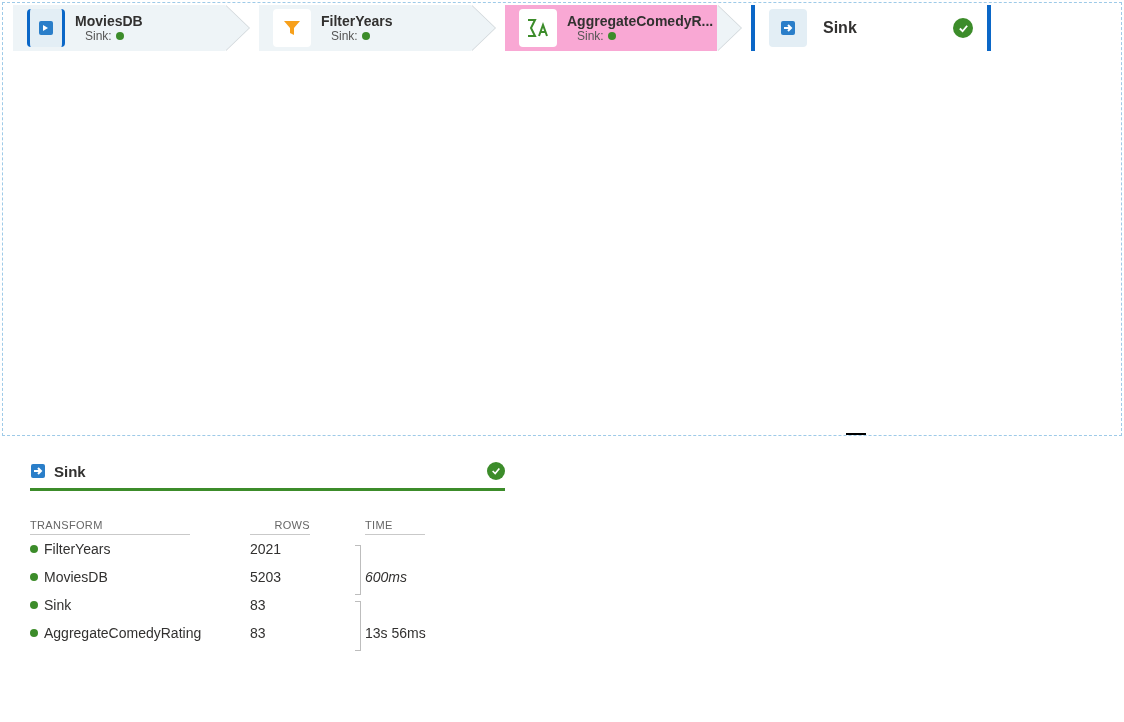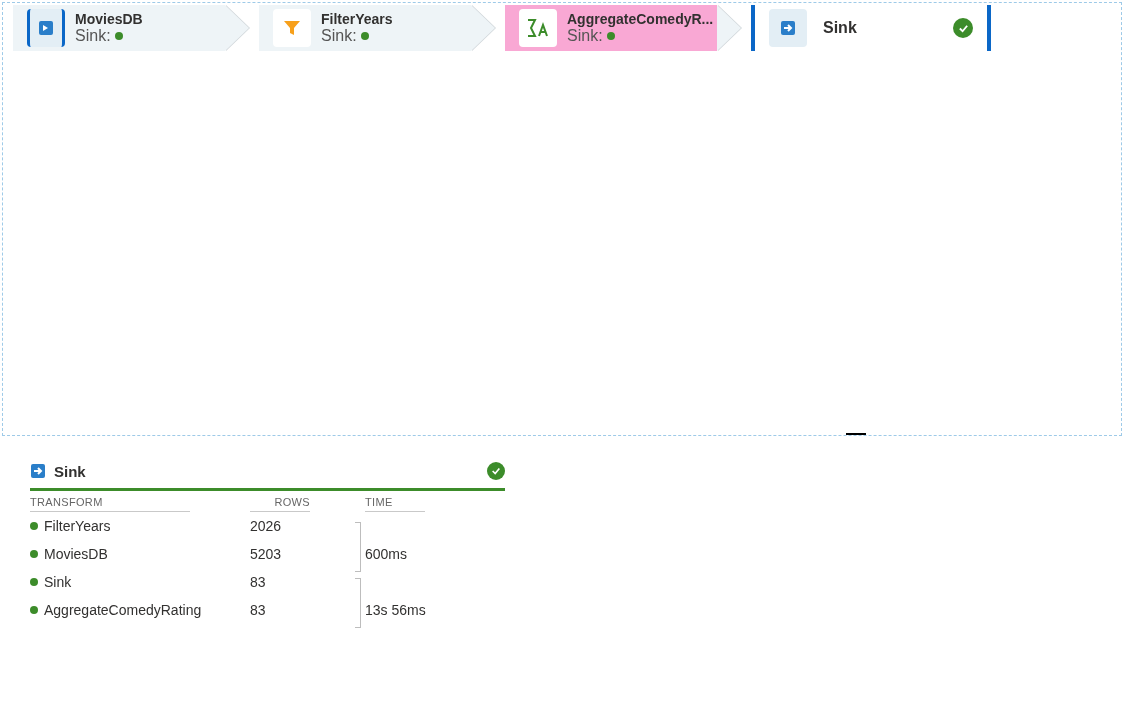--- a/index.html
+++ b/index.html
@@ -63,21 +63,21 @@
     display: flex; align-items: center; justify-content: center;
     margin-right: 10px;
     flex: 0 0 auto;
   }
   .node-icon.source { background: #e3eef5; border-left:3px solid #0b67c7; border-right:3px solid #0b67c7; }
   .node-icon.filter { background: #fff; }
   .node-icon.agg    { background: #fff; }
   .node-icon.sink   { background: #e3eef5; }
   .node-body { display: flex; flex-direction: column; min-width: 150px; }
   .node-title { font-weight: 600; font-size: 14px; white-space: nowrap; overflow: hidden; text-overflow: ellipsis; max-width: 170px; }
-  .node-sub { font-size: 16px; color: #555; display: flex; align-items: center; gap: 4px; }
+  .node-sub { font-size: 12px; color: #555; display: flex; align-items: center; gap: 4px; margin-left: 10px; }
   .dot { width: 8px; height: 8px; border-radius: 50%; background: #3c8c2a; display: inline-block; }
   .sink-title-only { font-weight: 600; font-size: 16px; margin-left: 6px; flex:1; }
   .check-badge {
     width: 20px; height: 20px; border-radius: 50%;
     background: #3c8c2a; display: flex; align-items: center; justify-content: center;
   }
   .check-badge svg { width: 11px; height: 11px; fill: #fff; }
 
   .canvas-drag-handle {
     position: absolute;
@@ -101,21 +101,21 @@
   }
   .details-head .mini-sink-icon {
     width: 16px; height: 16px; margin-right: 8px;
   }
   .details-head .title {
     font-weight: 700; font-size: 15px; flex:1;
   }
   .details-head .check-badge { width: 18px; height: 18px; }
   .details-head .check-badge svg { width: 10px; height: 10px; }
 
-  .tbl { display: grid; grid-template-columns: 220px 115px 160px; margin-top: 3px; width: 475px; }
+  .tbl { display: grid; grid-template-columns: 220px 115px 160px; margin-top: 26px; width: 475px; }
   .tbl-h {
     font-size: 11px; letter-spacing: .03em; color: #666;
     text-transform: uppercase;
     border-bottom: 1px solid #c9c9c9;
     padding: 2px 0 3px 0;
   }
   .tbl-h.transform { width: 160px; }
   .tbl-row { display: contents; }
   .tbl-cell { padding: 6px 0; font-size: 14px; position: relative; }
   .tbl-cell.transform { display: flex; align-items: center; gap: 6px; }
@@ -226,31 +226,31 @@
     <div class="tbl">
       <div class="tbl-h transform">TRANSFORM</div>
       <div class="tbl-h" style="width:60px;text-align:right;">ROWS</div>
       <div class="tbl-h" style="width:60px;">TIME</div>
 
       <div class="tbl-row">
         <div class="tbl-cell transform">
           <span class="dot"></span>
           <span>FilterYears</span>
         </div>
-        <div class="tbl-cell rows">2026</div>
+        <div class="tbl-cell rows">2021</div>
         <div class="tbl-cell"></div>
       </div>
 
       <div class="tbl-row">
         <div class="tbl-cell transform">
           <span class="dot"></span>
           <span>MoviesDB</span>
         </div>
         <div class="tbl-cell rows">5203</div>
-        <div class="tbl-cell" style="position:relative;">
+        <div class="tbl-cell" style="position:relative;font-style:italic;">
           <span class="time-bracket"></span>
           <span>600ms</span>
         </div>
       </div>
 
       <div class="tbl-row">
         <div class="tbl-cell transform">
           <span class="dot"></span>
           <span>Sink</span>
         </div>

